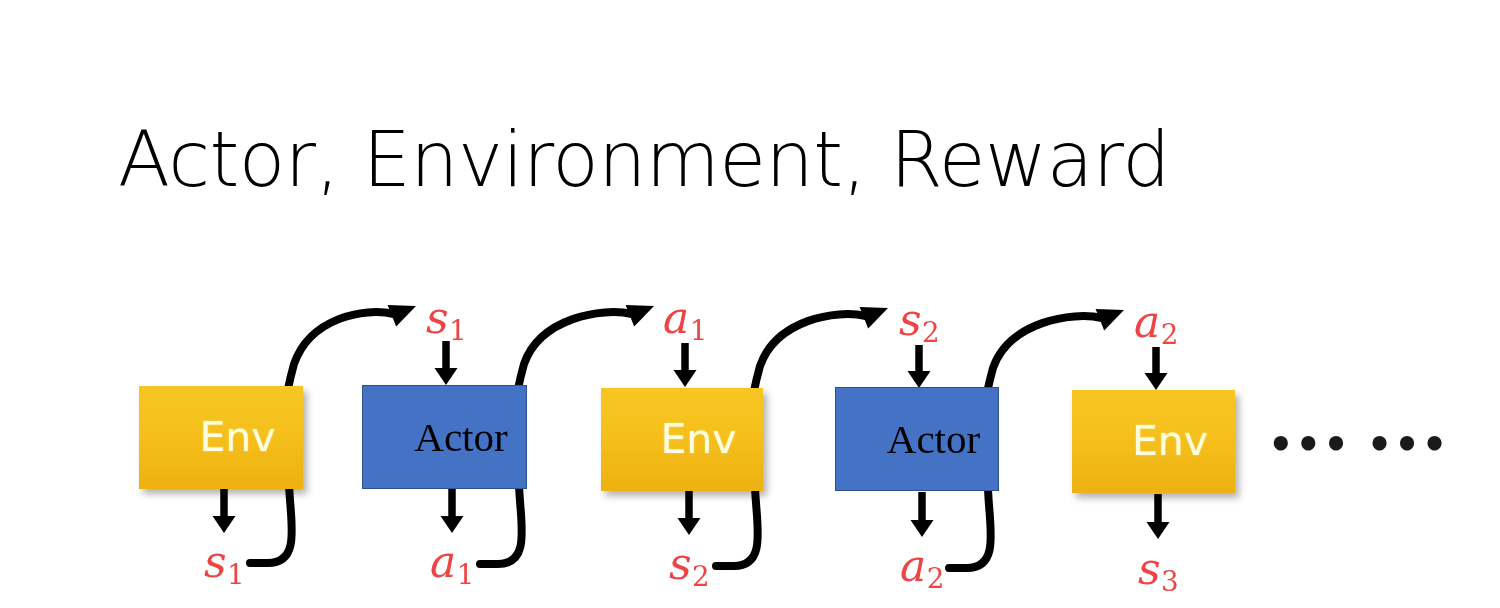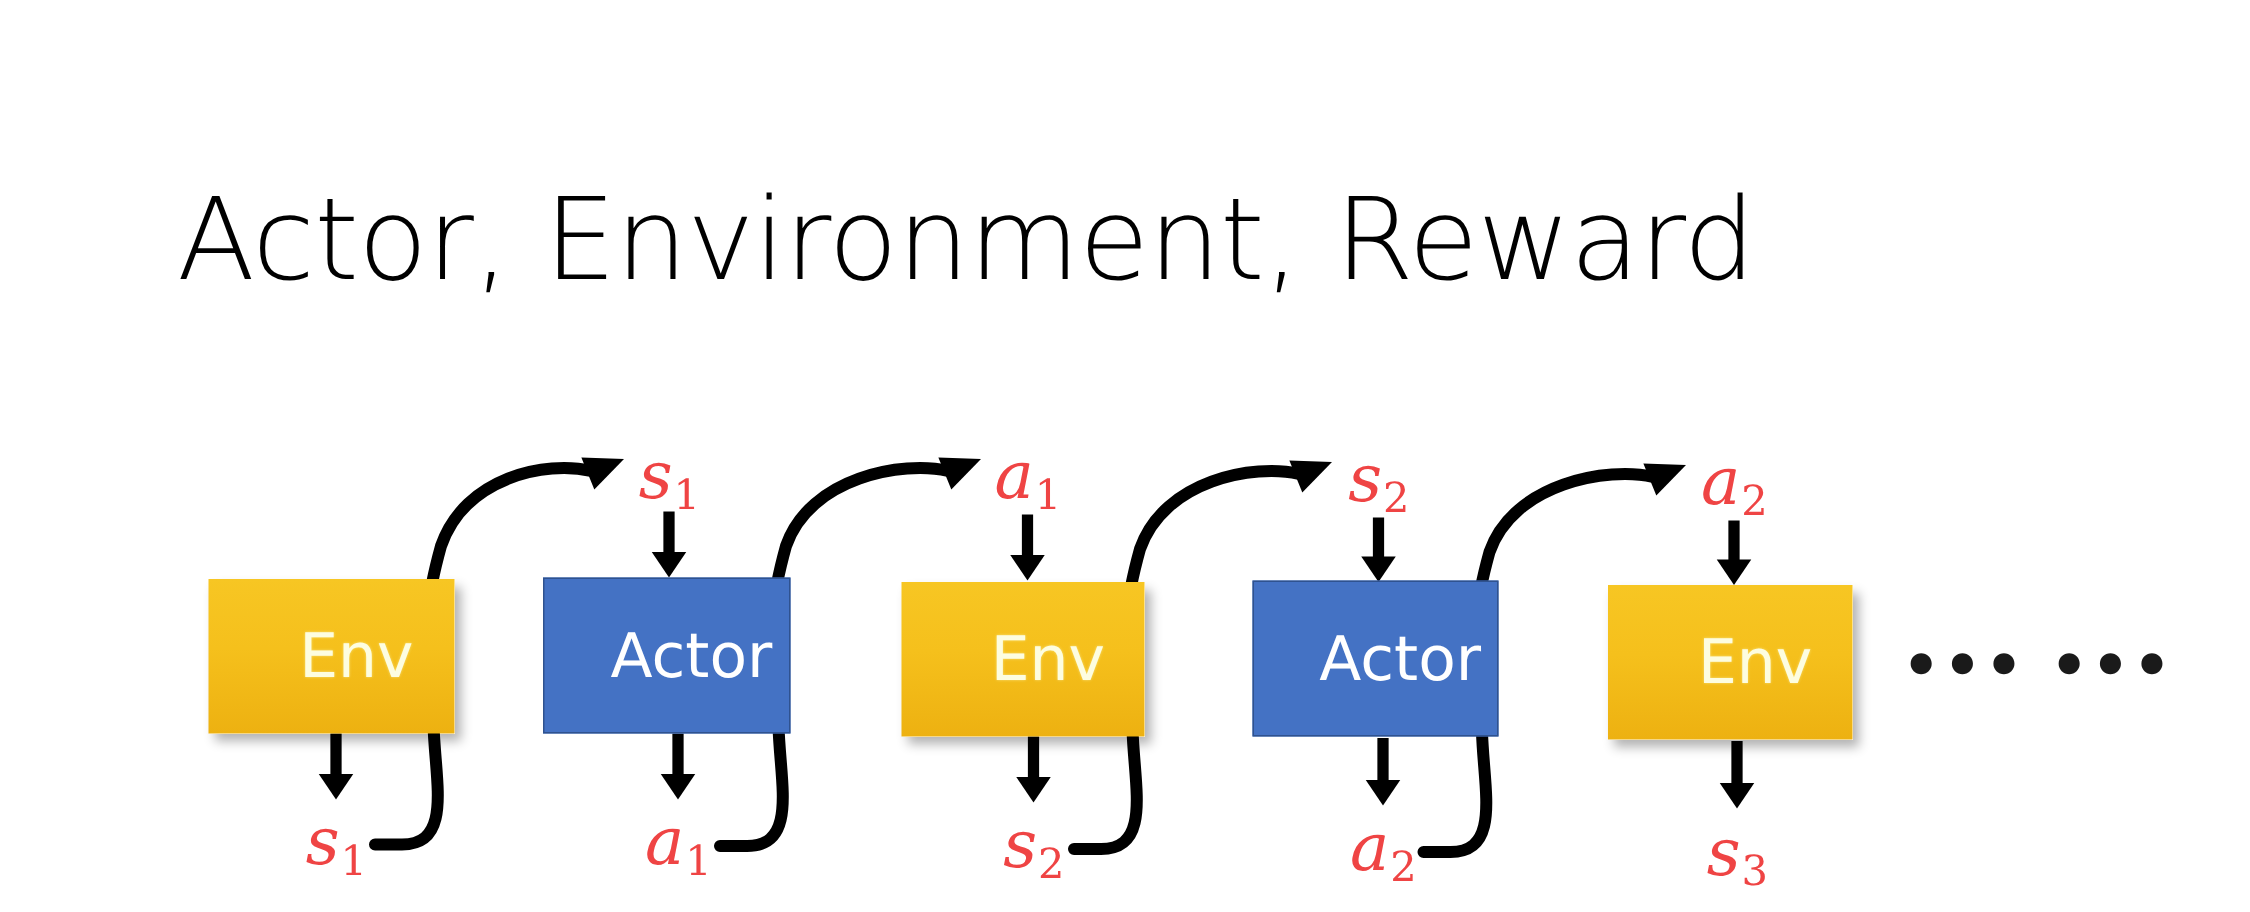--- a/index.html
+++ b/index.html
@@ -51,21 +51,22 @@
   }
   .box-env .box-label{
     color:#fdfde0;
     text-shadow:0 0 2px rgba(255,255,200,0.55);
   }
   .box-actor{
     background:#4472c4;
     border:1px solid #2f528f;
   }
   .box-actor .box-label{
-    color:#ffffff;
+    color:#000000;
+    font-family:Liberation Serif, serif;
   }
 
   
   .mlabel{
     position:absolute;
     font-family:"DejaVu Serif","Liberation Serif",serif;
     font-style:italic;
     font-size:44px;
     line-height:44px;
     color:#ef4444;

